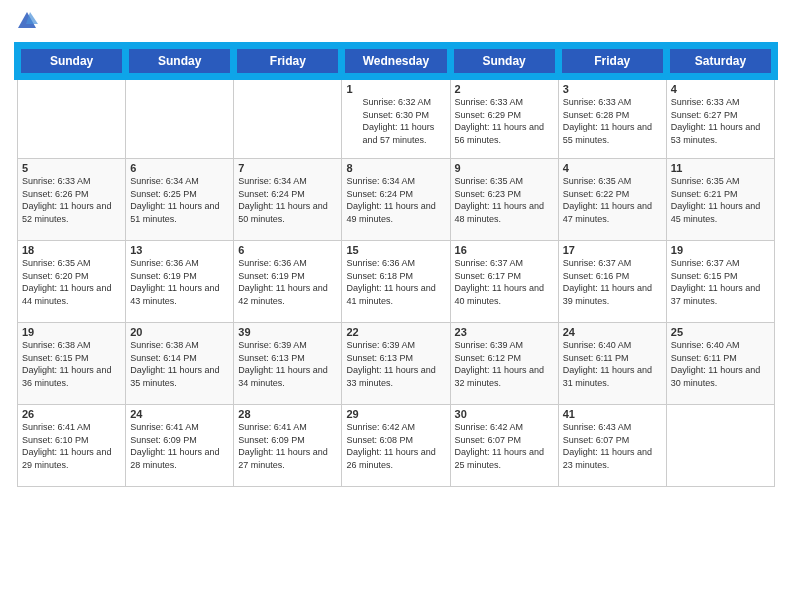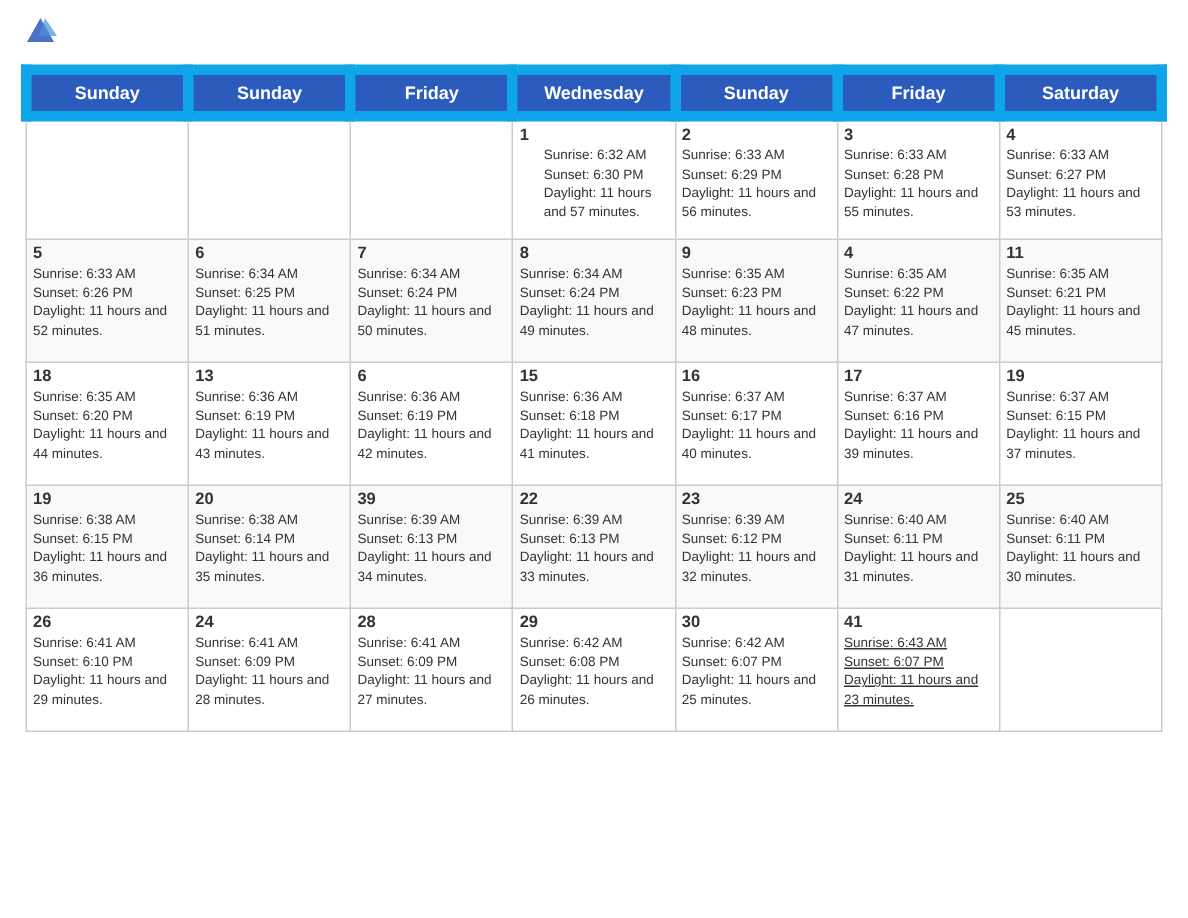--- a/index.html
+++ b/index.html
@@ -333,21 +333,21 @@
 Daylight: 11 hours and 26 minutes.</div>
           </td>
           <td>
             <div class="day-number">30</div>
             <div class="day-info" style="white-space: pre-line;">Sunrise: 6:42 AM
 Sunset: 6:07 PM
 Daylight: 11 hours and 25 minutes.</div>
           </td>
           <td>
             <div class="day-number">41</div>
-            <div class="day-info" style="white-space: pre-line; text-decoration: underline;">Sunrise: 6:43 AM
+            <div class="day-info" style="white-space: pre-line;">Sunrise: 6:43 AM
 Sunset: 6:07 PM
 Daylight: 11 hours and 23 minutes.</div>
           </td>
           <td class="empty-cell"></td>
         </tr>
       </tbody>
   </table>
 </div>
 
 </body></html>

